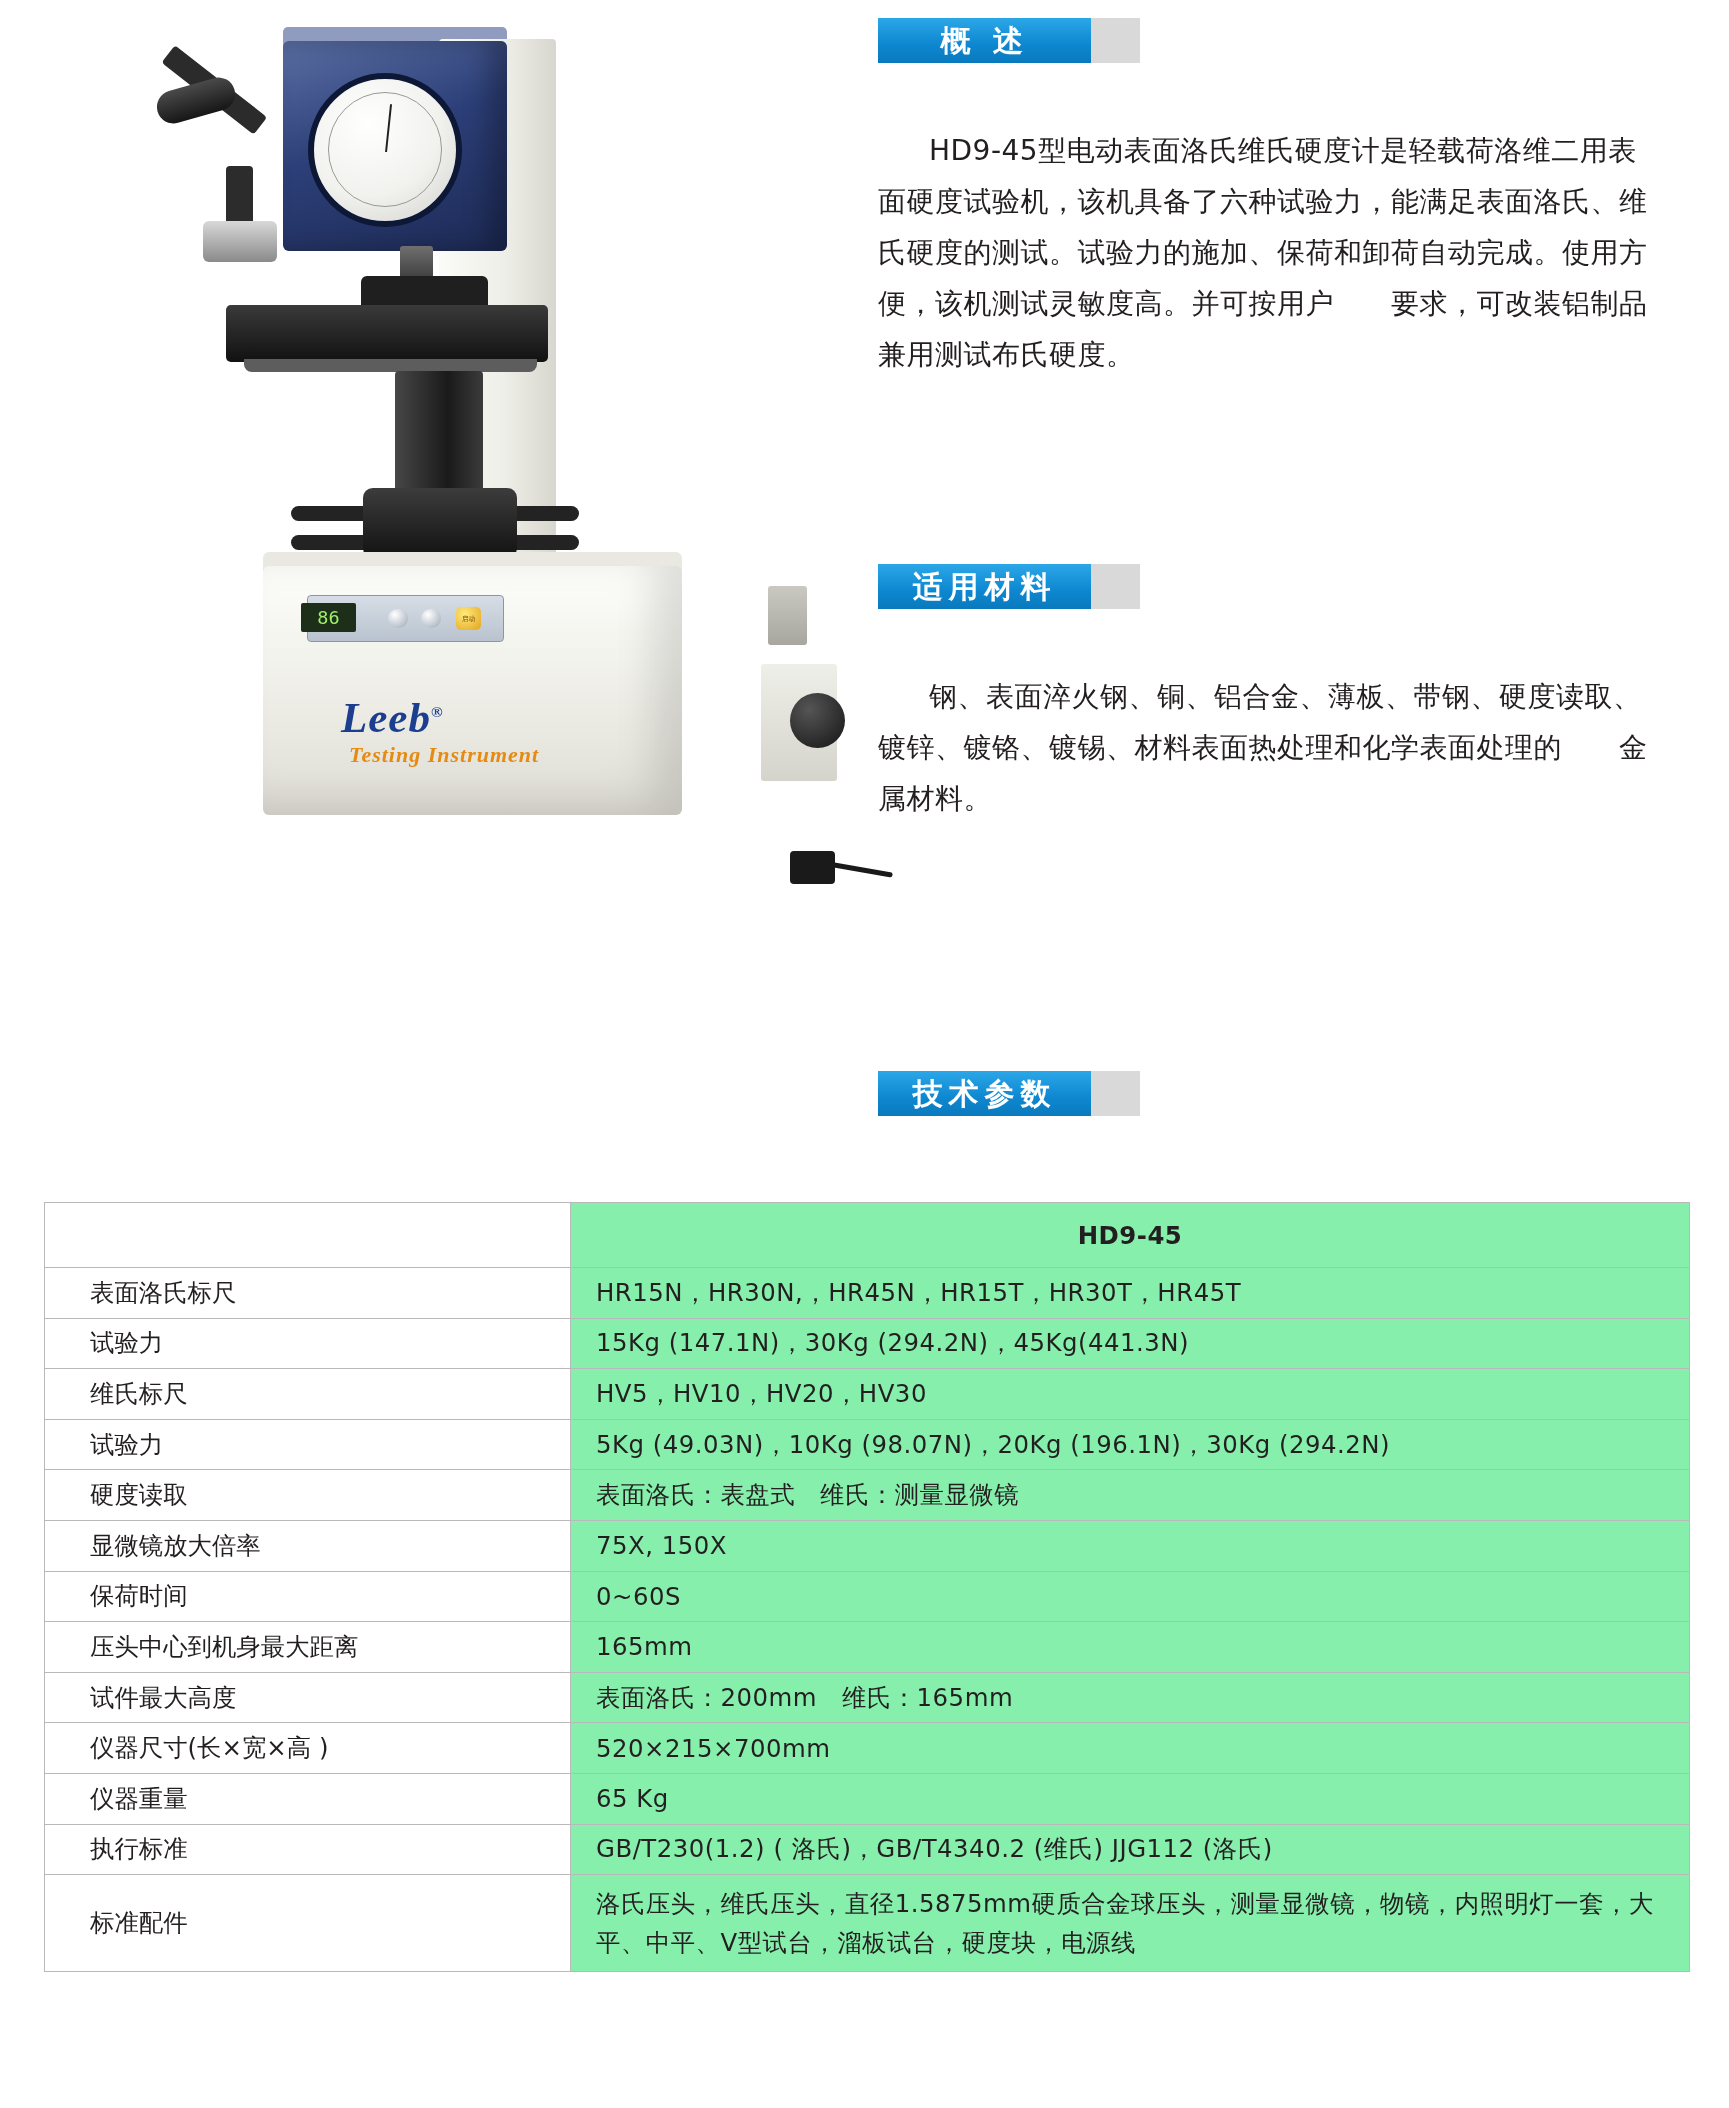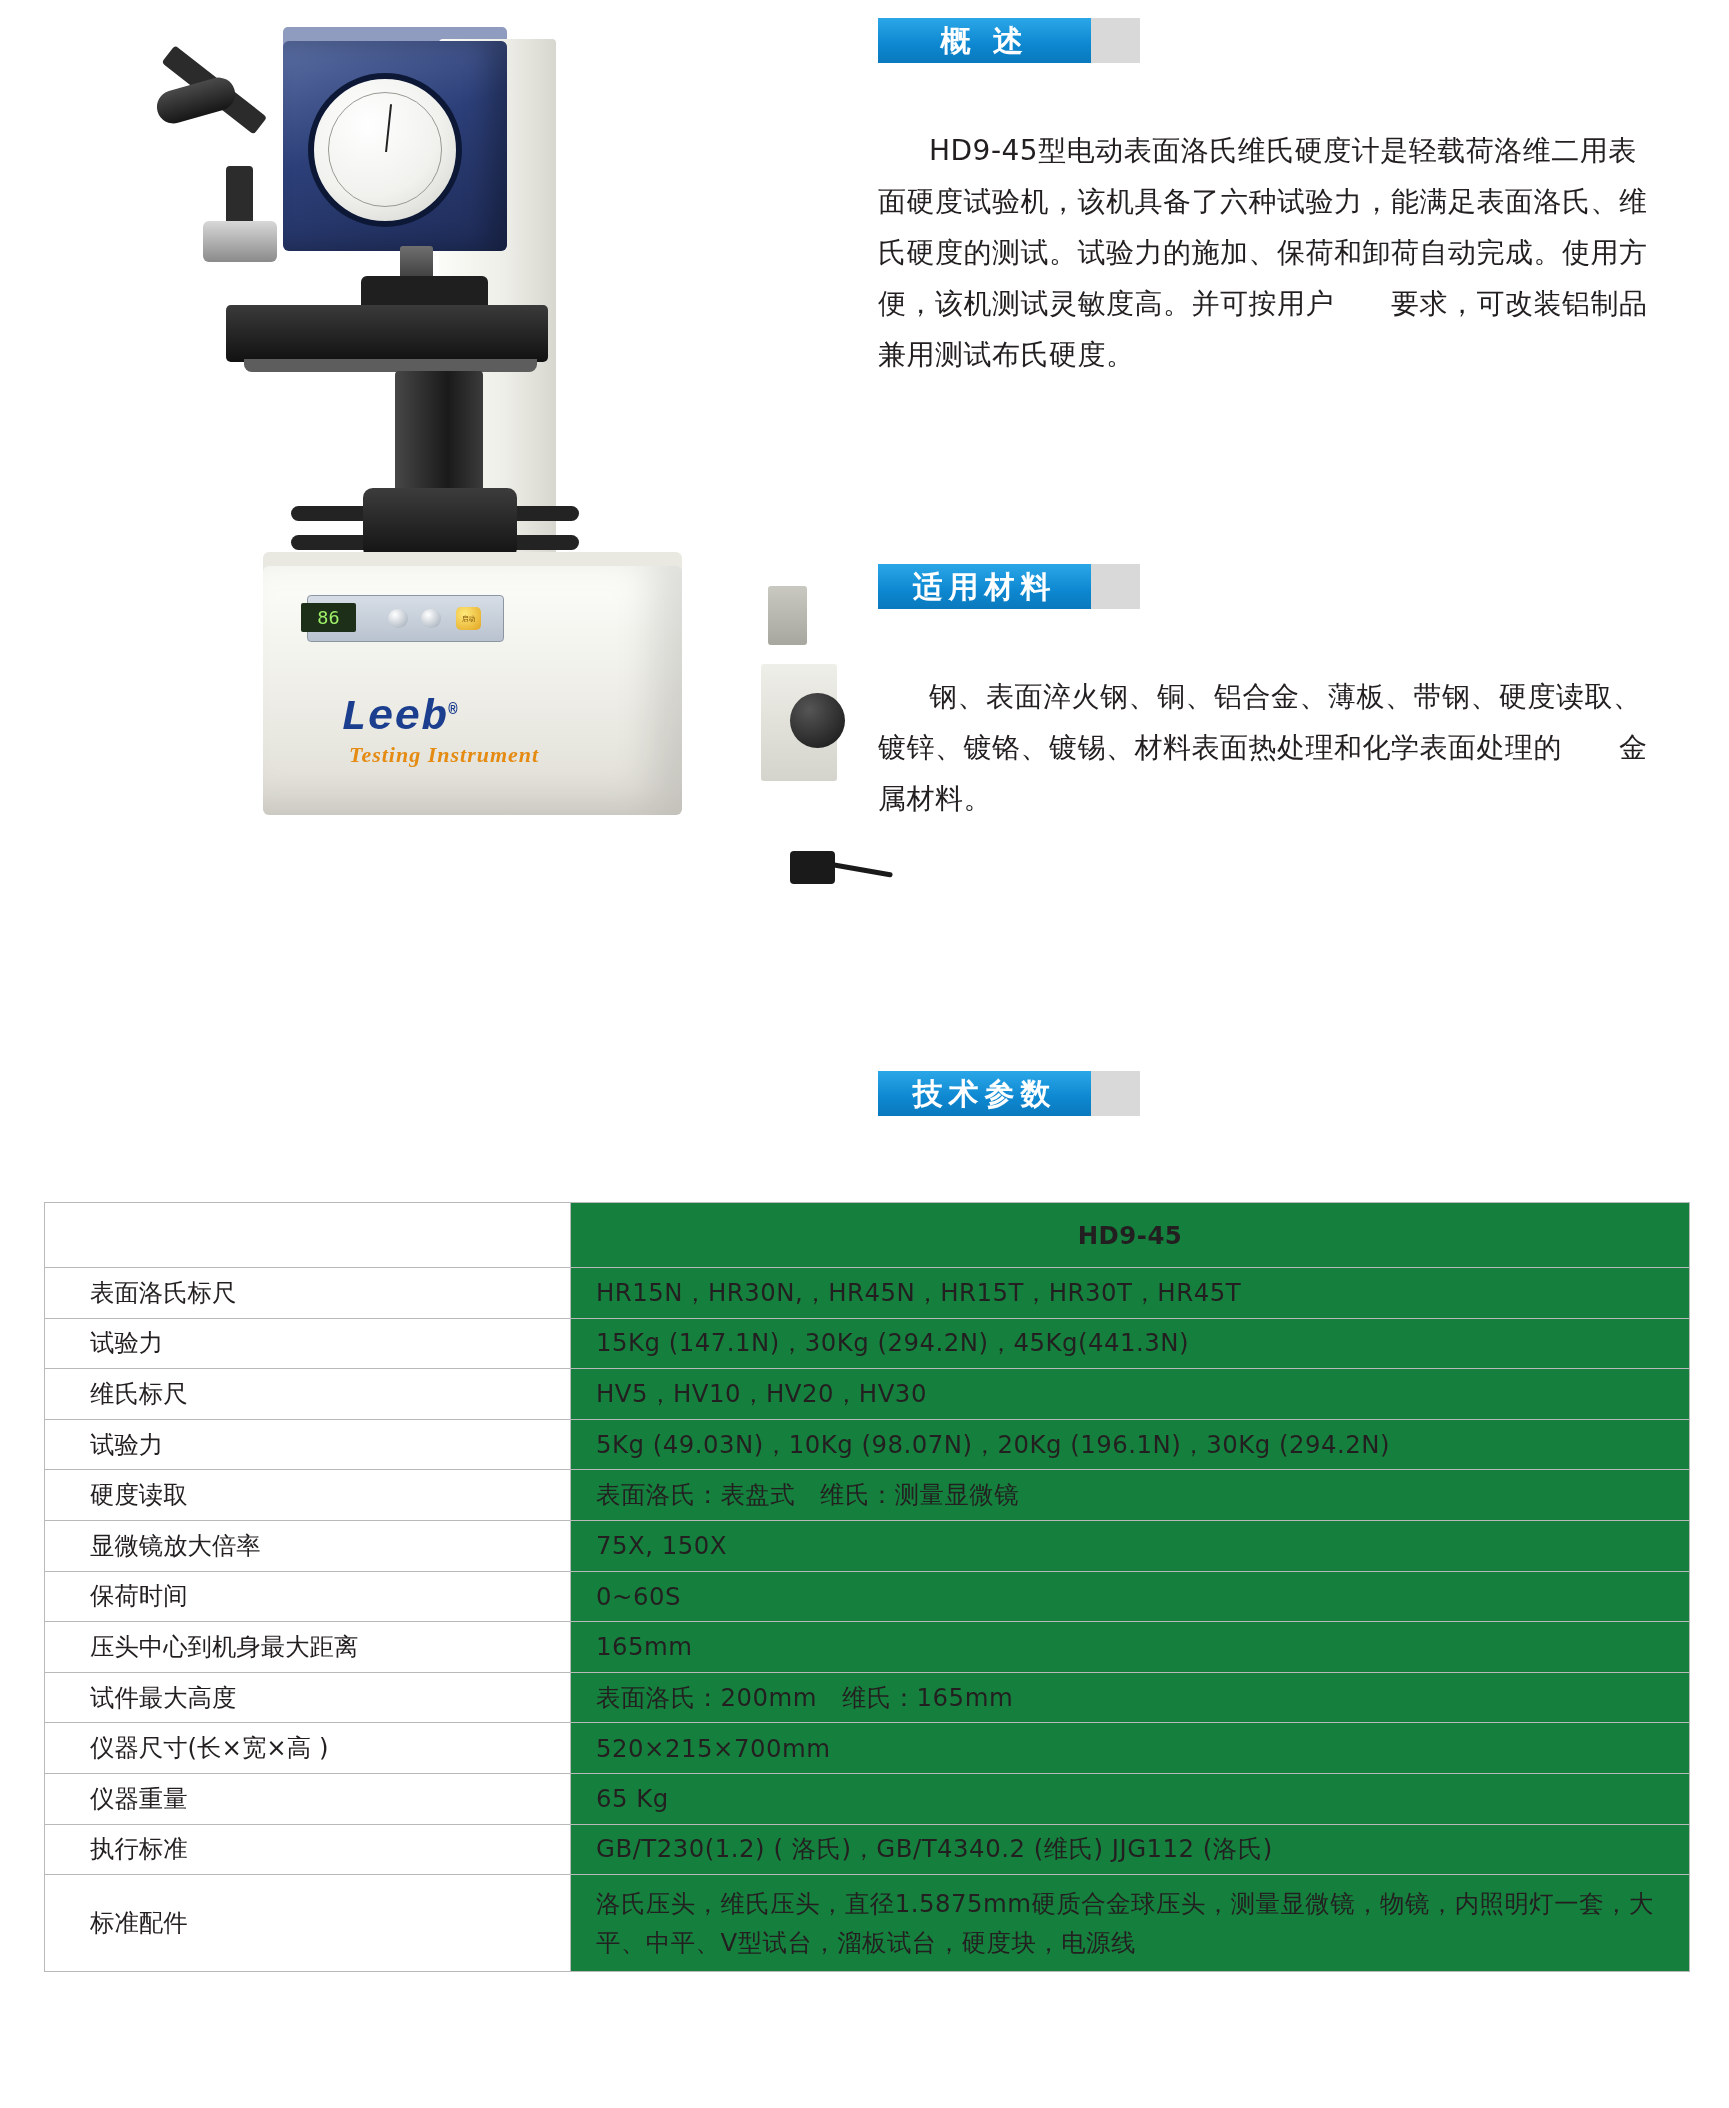--- a/index.html
+++ b/index.html
@@ -208,21 +208,21 @@
     left: 339px; top: 587px;
     width: 25px; height: 23.4px;
     border-radius: 4.9px;
     background: radial-gradient(circle at 35% 30%, #ffe97a, #e2a520);
     font-size: 6.8px; color: #7a4a00; text-align: center; line-height: 23.4px;
   }
   .logo-leeb {
     position: absolute;
     left: 224px; top: 673px;
     width: 224px;
-    font-family: Liberation Mono, monospace;
+    font-family: Liberation Serif, serif;
     font-weight: bold;
     font-style: italic;
     font-size: 43px;
     color: #1b3e8f;
     letter-spacing: 1px;
   }
   .logo-leeb sup { font-size: 15.6px; }
   .logo-sub {
     position: absolute;
     left: 232px; top: 722px;
@@ -322,21 +322,21 @@
     width: 480px;
     padding: 8.8px 0 8.8px 45px;
     font-size: 24.4px;
     color: #231f20;
     background: #ffffff;
   }
   .spec-table .val {
     padding: 8.8px 0 8.8px 25px;
     font-size: 24.4px;
     color: #231f20;
-    background: #15803d;
+    background: #86efac;
     letter-spacing: 0.5px;
   }
   .hdr-left {
     background: #1b9ae0;
     height: 64px;
     position: relative;
     padding: 0 !important;
   }
   .hdr-left .model {
     position: absolute;

